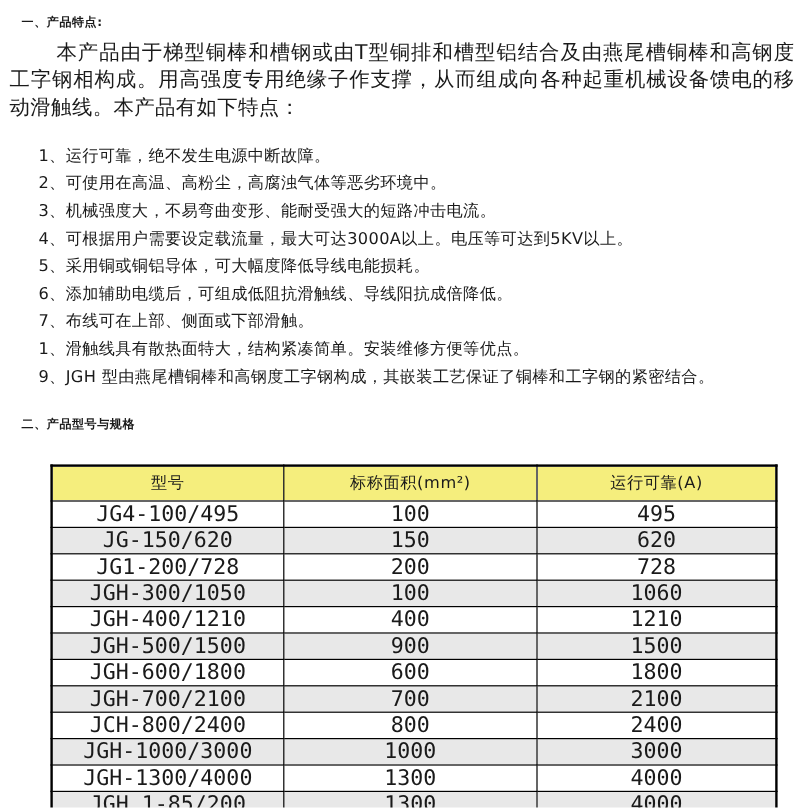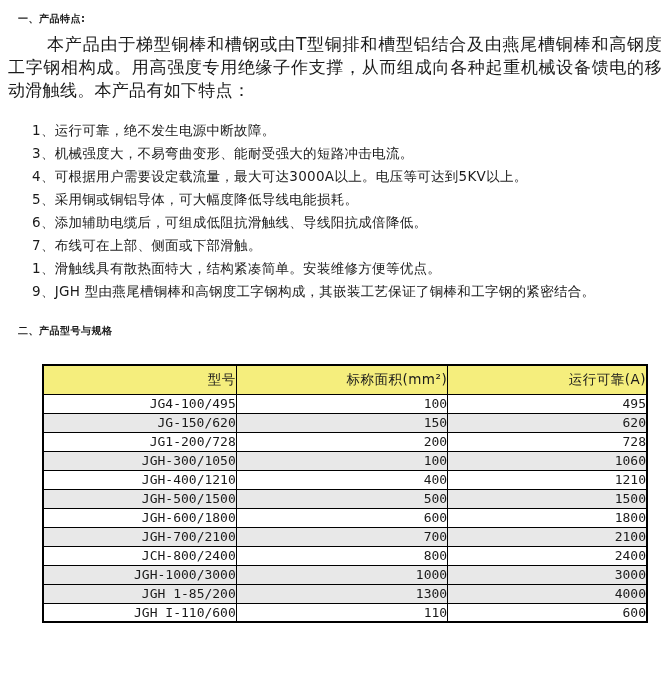--- a/index.html
+++ b/index.html
@@ -40,53 +40,54 @@
 
   table.spec {
     border-collapse: collapse;
     margin: 26px 0 0 34px;
     width: 606px;
     table-layout: fixed;
     border: 2px solid var(--border-color, #000);
   }
   table.spec th, table.spec td {
     border: 1px solid var(--border-color, #000);
-    text-align: right;
+    text-align: center;
     vertical-align: middle;
     padding: 0;
     overflow: hidden;
   }
   table.spec th {
     background: var(--header-bg, #F5EE7D);
     height: 29px;
     font-size: 13.5px;
     font-weight: normal;
     letter-spacing: 0.5px;
   }
   table.spec td {
     height: 19px;
-    font-size: 13px;
+    font-size: 18px;
     font-family: "DejaVu Sans Mono", "Liberation Mono", monospace;
   }
   table.spec tr.alt td { background: var(--row-alt-bg, #E8E8E8); }
   .col-model { width: 32%; }
   .col-area  { width: 35%; }
   .col-amp   { width: 33%; }
 </style>
 </head>
 <body>
 
 <div class="page">
 
   <h3 class="section-title">一、产品特点:</h3>
 
   <p class="intro">本产品由于梯型铜棒和槽钢或由T型铜排和槽型铝结合及由燕尾槽铜棒和高钢度工字钢相构成。用高强度专用绝缘子作支撑，从而组成向各种起重机械设备馈电的移动滑触线。本产品有如下特点：</p>
 
   <div class="feature-list">
       <p class="feature">1、运行可靠，绝不发生电源中断故障。</p>
+      <p class="feature">2、可使用在高温、高粉尘，高腐浊气体等恶劣环境中。</p>
       <p class="feature">3、机械强度大，不易弯曲变形、能耐受强大的短路冲击电流。</p>
       <p class="feature">4、可根据用户需要设定载流量，最大可达3000A以上。电压等可达到5KV以上。</p>
       <p class="feature">5、采用铜或铜铝导体，可大幅度降低导线电能损耗。</p>
       <p class="feature">6、添加辅助电缆后，可组成低阻抗滑触线、导线阳抗成倍降低。</p>
       <p class="feature">7、布线可在上部、侧面或下部滑触。</p>
       <p class="feature">1、滑触线具有散热面特大，结构紧凑简单。安装维修方便等优点。</p>
       <p class="feature">9、JGH 型由燕尾槽铜棒和高钢度工字钢构成，其嵌装工艺保证了铜棒和工字钢的紧密结合。</p>
     </div>
 
   <h3 class="section-title section2-title">二、产品型号与规格</h3>
@@ -125,21 +126,21 @@
           <td>100</td>
           <td>1060</td>
         </tr>
         <tr>
           <td>JGH-400/1210</td>
           <td>400</td>
           <td>1210</td>
         </tr>
         <tr class="alt">
           <td>JGH-500/1500</td>
-          <td>500</td>
+          <td>900</td>
           <td>1500</td>
         </tr>
         <tr>
           <td>JGH-600/1800</td>
           <td>600</td>
           <td>1800</td>
         </tr>
         <tr class="alt">
           <td>JGH-700/2100</td>
           <td>700</td>
@@ -148,20 +149,25 @@
         <tr>
           <td>JCH-800/2400</td>
           <td>800</td>
           <td>2400</td>
         </tr>
         <tr class="alt">
           <td>JGH-1000/3000</td>
           <td>1000</td>
           <td>3000</td>
         </tr>
+        <tr>
+          <td>JGH-1300/4000</td>
+          <td>1300</td>
+          <td>4000</td>
+        </tr>
         <tr class="alt">
           <td>JGH 1-85/200</td>
           <td>1300</td>
           <td>4000</td>
         </tr>
         <tr>
           <td>JGH I-110/600</td>
           <td>110</td>
           <td>600</td>
         </tr>

